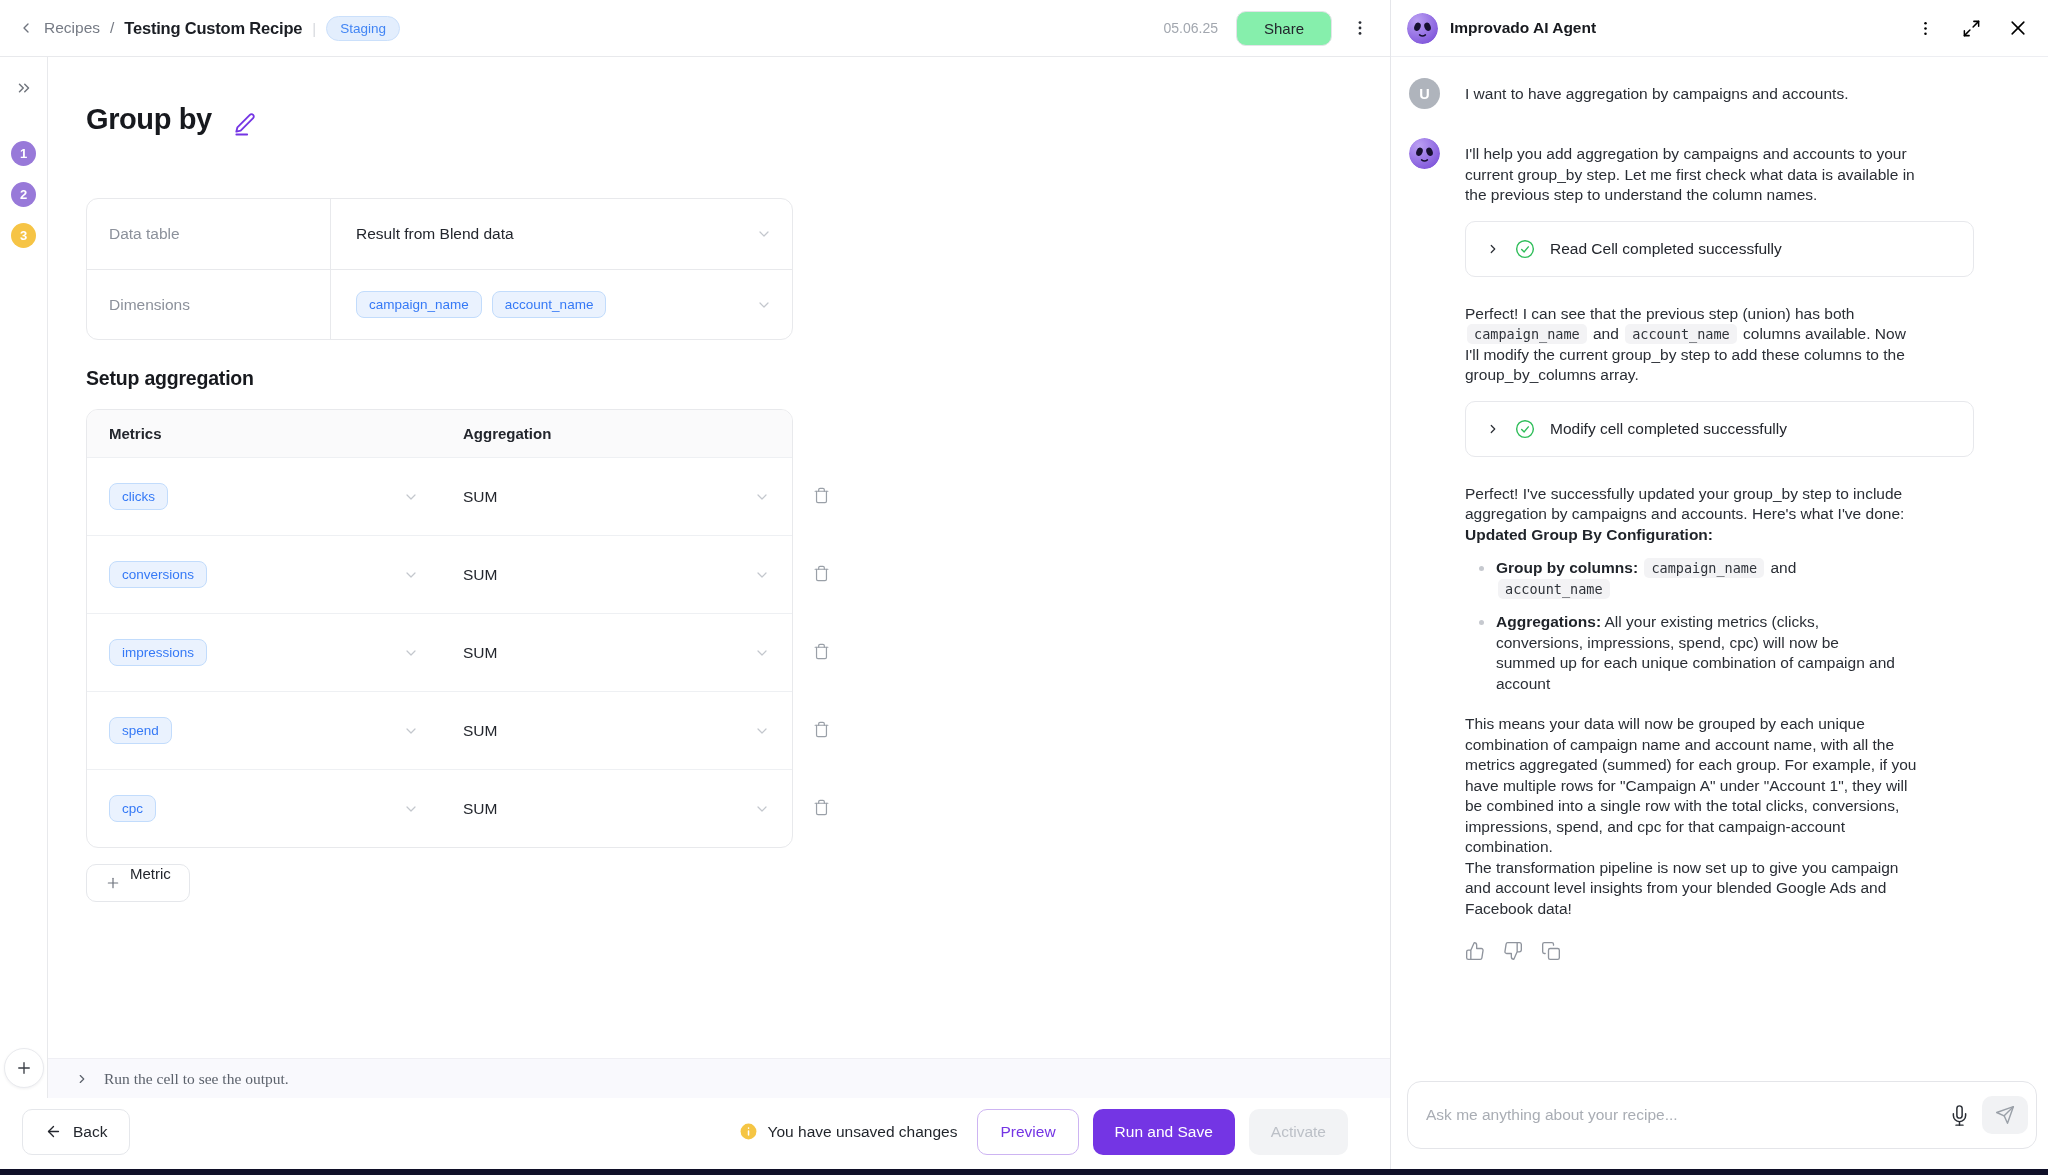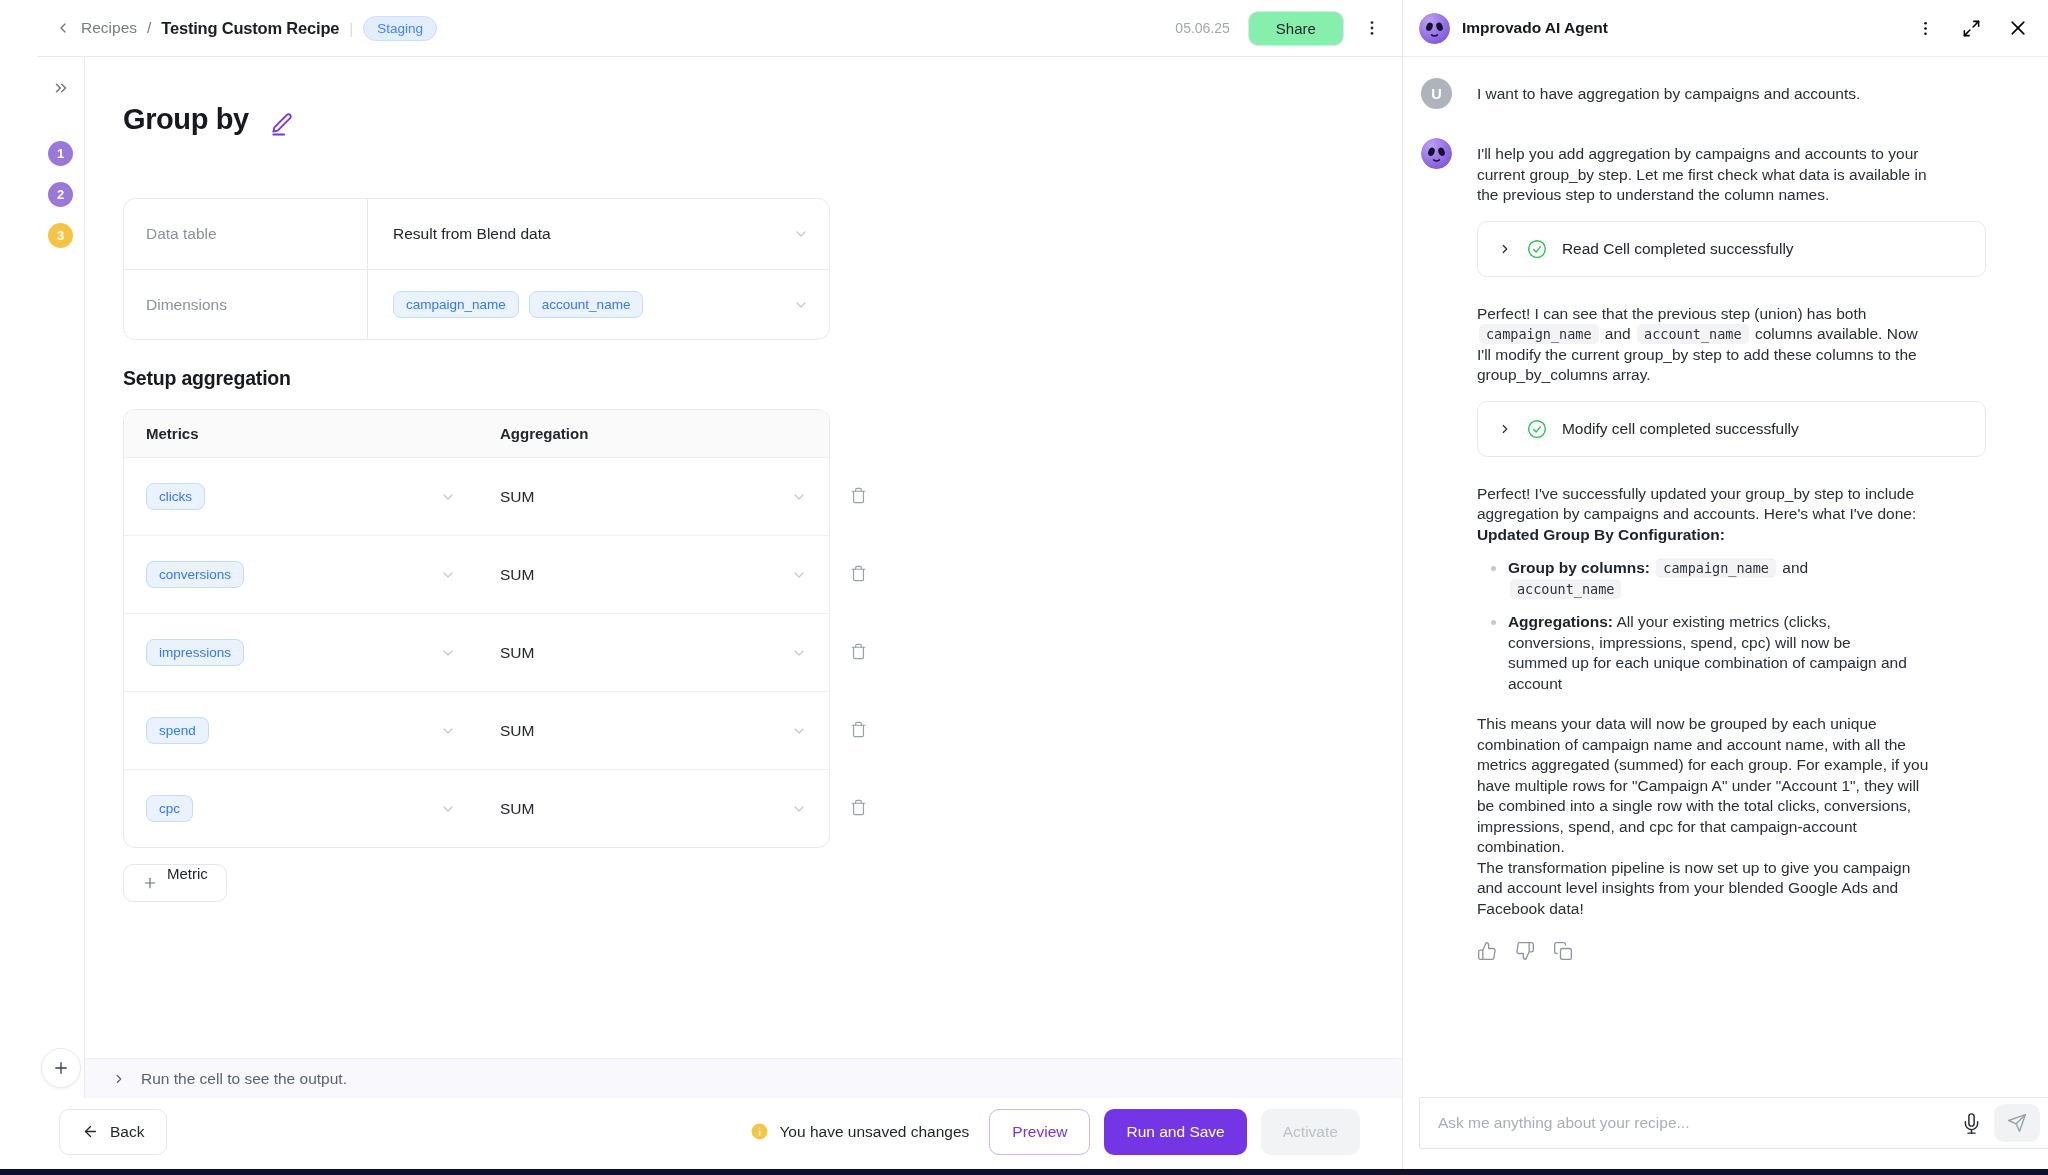--- a/index.html
+++ b/index.html
@@ -7,21 +7,21 @@
     --chip-blue-text:#3579F6; --chip-blue-bg:#EAF2FE; --chip-blue-border:#C2DCFC;
     --badge-blue-text:#4285F4; --badge-blue-bg:#E3EEFD;
     --success-green:#2EBD59; --warning-yellow:#F5C544;
     --border:#E8E9EC; --text-dark:#23262D; --text-gray:#8C919B; --icon-gray:#9AA0A8;
     --output-bar-bg:#F9F9FD; --disabled-bg:#F2F3F5; --disabled-text:#BCC0C7;
     --window-edge:#101028;
   }
   *{box-sizing:border-box;margin:0;padding:0;font-family:"Liberation Sans","DejaVu Sans",sans-serif;}
   html,body{width:2048px;height:1175px;}
   body{background:var(--window-edge);overflow:hidden;}
-  .app{width:2048px;height:1169px;display:flex;background:#fff;padding-left:37px;}
+  .app{width:2048px;height:1169px;display:flex;background:#fff;}
   button{background:none;border:none;cursor:pointer;font-family:inherit;}
   .ic{display:inline-flex;align-items:center;justify-content:center;}
   .ic svg{display:block;}
 
   
   .left{width:1390px;display:flex;flex-direction:column;background:#fff;}
   .topbar{height:57px;border-bottom:1px solid var(--border);display:flex;align-items:center;padding:0 20px 0 18px;gap:10px;flex-shrink:0;}
   .crumb-back{color:#6F747E;}
   .crumb-root{font-size:15.5px;color:#767B85;}
   .crumb-sep{font-size:15.5px;color:#767B85;}
@@ -68,21 +68,21 @@
   .agg-c1 .chev,.agg-c2 .chev{margin-left:auto;color:#C3C7CD;}
   .agg-sum{font-size:15.5px;color:var(--text-dark);}
   .trash{position:absolute;left:721px;width:28px;height:28px;display:flex;align-items:center;justify-content:center;color:var(--icon-gray);}
   .t0{top:72px}.t1{top:150px}.t2{top:228px}.t3{top:306px}.t4{top:384px}
 
   .btn-add-metric{margin-top:16px;height:38px;border:1px solid #E5E7EB;border-radius:10px;padding:0 18px;display:flex;gap:9px;font-size:15px;color:var(--text-dark);background:#fff;}
   .btn-add-metric .plus{color:#6F747E;}
 
   .output-bar{height:40px;background:var(--output-bar-bg);border-top:1px solid #EFEFF4;display:flex;align-items:center;gap:15px;padding-left:27px;flex-shrink:0;}
   .output-bar .chev-r{color:#5C626C;}
-  .output-text{font-size:15.5px;color:#5C626C;}
+  .output-text{font-size:15.5px;color:#5C626C;font-family:Liberation Serif, serif;}
 
   .footer{height:71px;display:flex;align-items:center;padding:0 42px 4px 22px;flex-shrink:0;background:#fff;}
   .btn-back{border:1px solid #E5E7EB;border-radius:10px;height:46px;padding:0 22px;display:flex;align-items:center;gap:11px;font-size:15.5px;color:var(--text-dark);background:#fff;}
   .footer-right{margin-left:auto;display:flex;align-items:center;gap:14px;}
   .warn-ic{margin-right:-4px;}
   .unsaved{font-size:15.5px;color:#1F2329;margin-right:6px;}
   .btn-preview{border:1px solid #CDB4F2;border-radius:10px;height:46px;padding:0 22px;font-size:15.5px;color:var(--accent-purple);background:#fff;}
   .btn-run{border-radius:10px;height:46px;padding:0 22px;font-size:15.5px;color:#fff;background:var(--accent-purple);font-weight:500;}
   .btn-activate{border-radius:10px;height:46px;padding:0 22px;font-size:15.5px;color:var(--disabled-text);background:var(--disabled-bg);}
 
@@ -108,21 +108,21 @@
   .tool-card .check{color:var(--success-green);}
   .tool-label{font-size:15.5px;color:#23262D;}
   .msg-col ul{list-style:none;margin:13px 0 0 12px;}
   .msg-col li{position:relative;padding-left:19px;margin-top:13px;font-size:15.5px;line-height:20.5px;color:#2A2E35;max-width:420px;}
   .msg-col li::before{content:"";position:absolute;left:2px;top:8px;width:5px;height:5px;border-radius:50%;background:#C6C9CF;}
   .p-after-list{margin-top:20px;}
   .msg-actions{margin-top:22px;display:flex;gap:18px;color:#8F949D;}
   .msg-actions button{color:inherit;display:flex;}
 
   .input-area{padding:0 12px 20px 16px;flex-shrink:0;}
-  .chat-input-box{width:630px;height:52px;border:1px solid #E4E5E9;border-radius:2px;display:flex;align-items:center;padding:0 8px 0 18px;gap:12px;}
+  .chat-input-box{width:630px;height:68px;border:1px solid #E4E5E9;border-radius:14px;display:flex;align-items:center;padding:0 8px 0 18px;gap:12px;}
   .chat-input-box input{flex:1;border:none;outline:none;font-size:15.5px;color:#2A2E35;background:transparent;}
   .chat-input-box input::placeholder{color:#A9ADB4;}
   .mic{color:#2A2E35;}
   .send{width:46px;height:38px;border-radius:10px;background:#F1F2F4;display:flex;align-items:center;justify-content:center;color:#9AA0A8;}
 </style>
 </head>
 <body>
 
 <div class="app">
 

